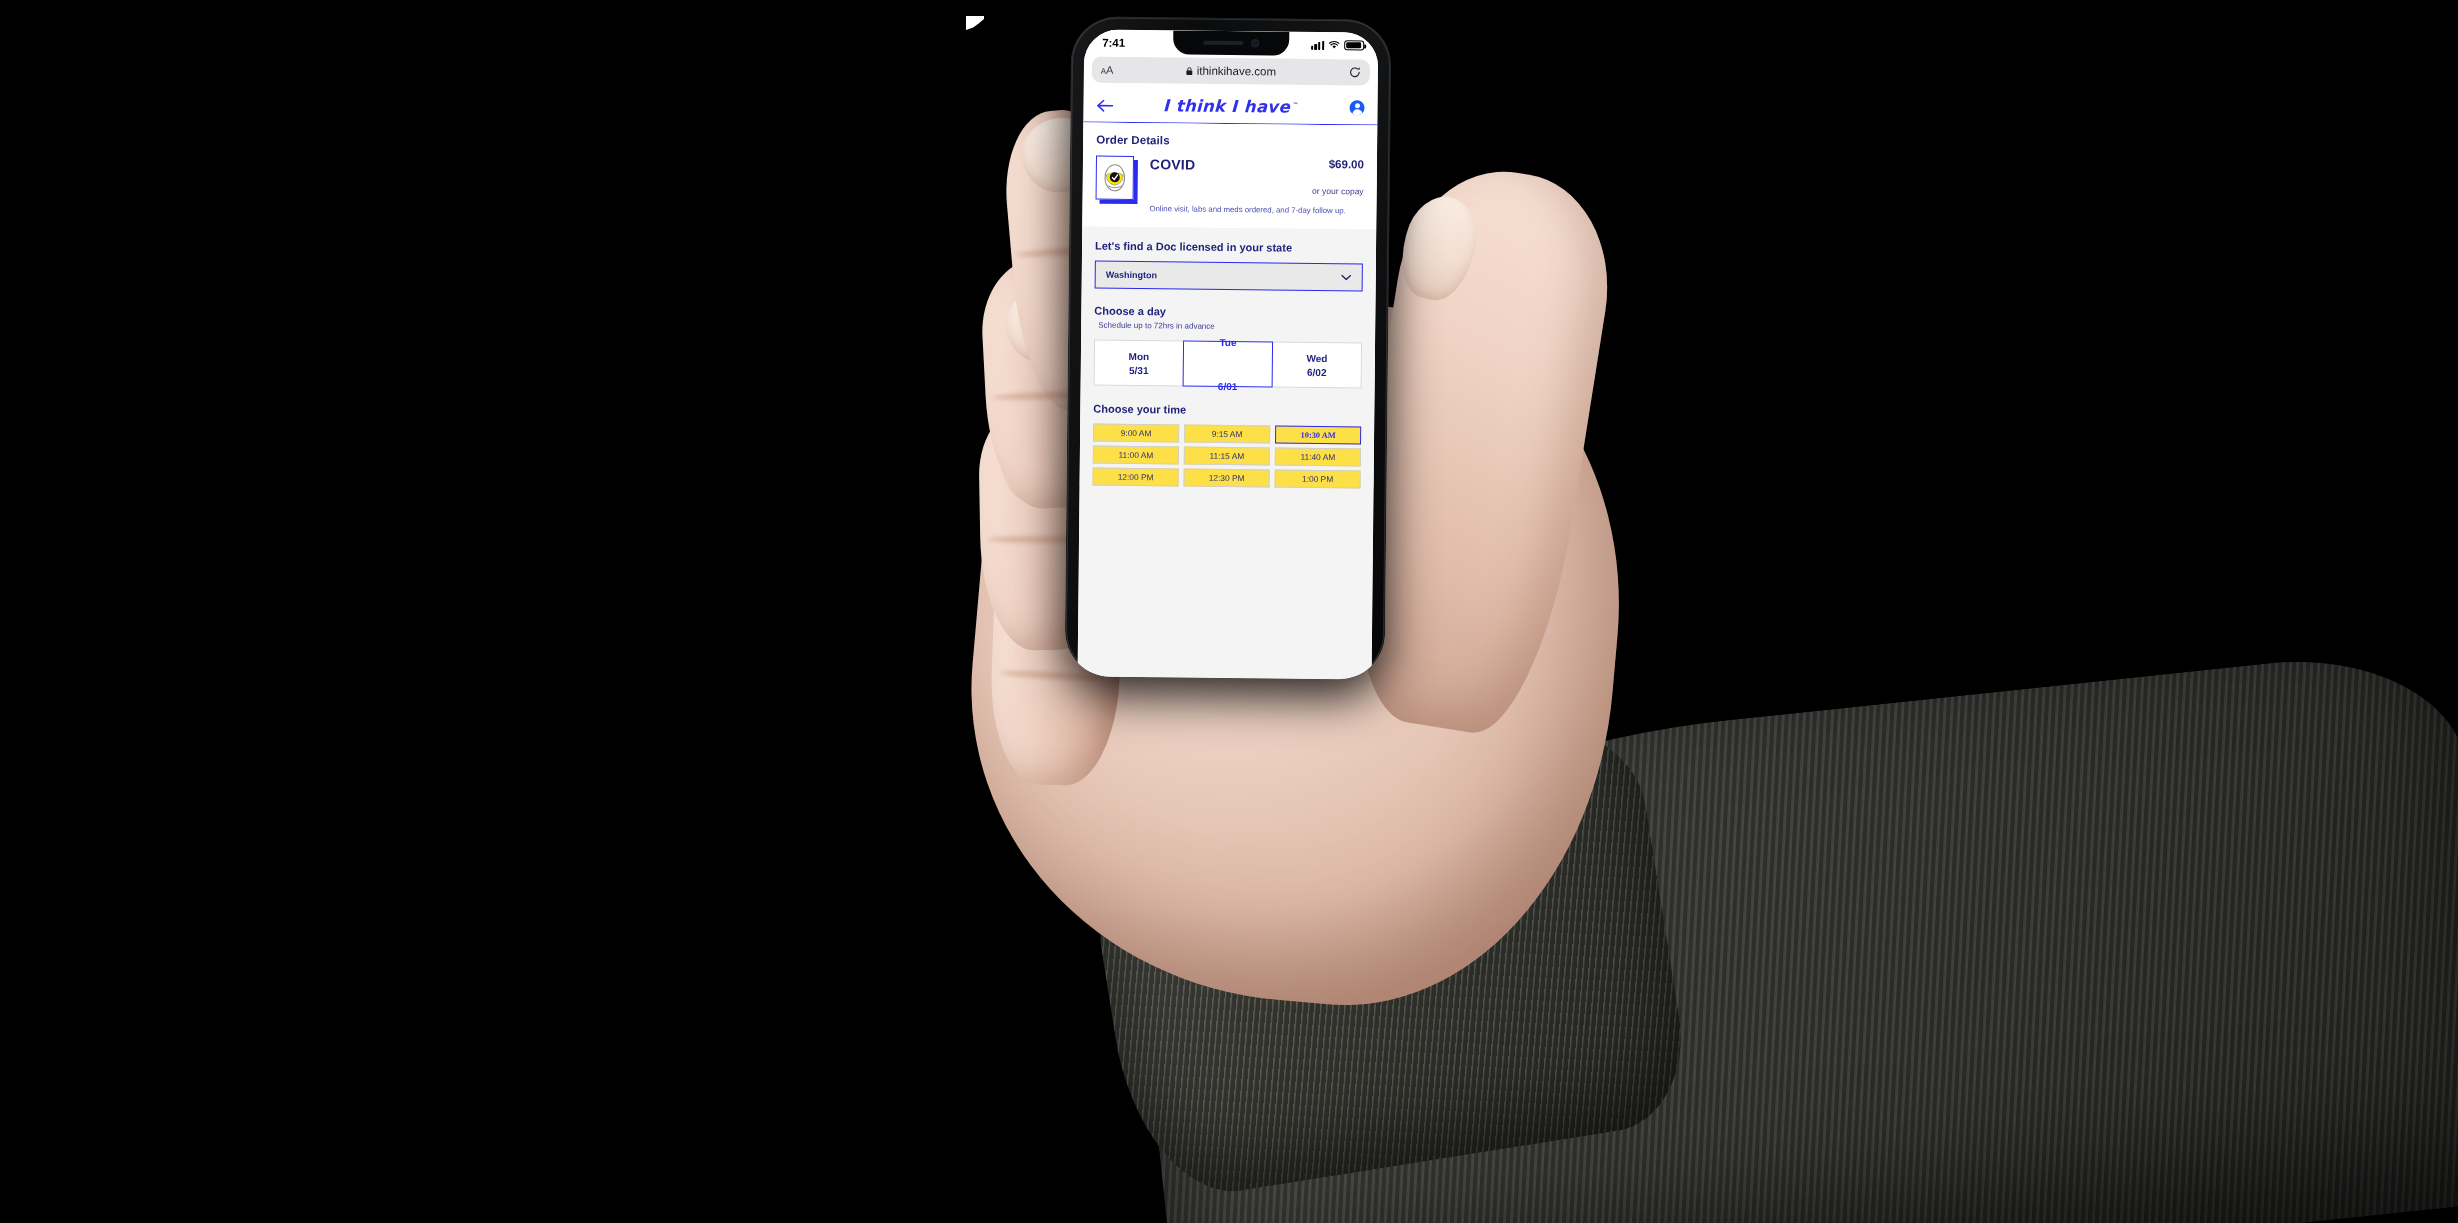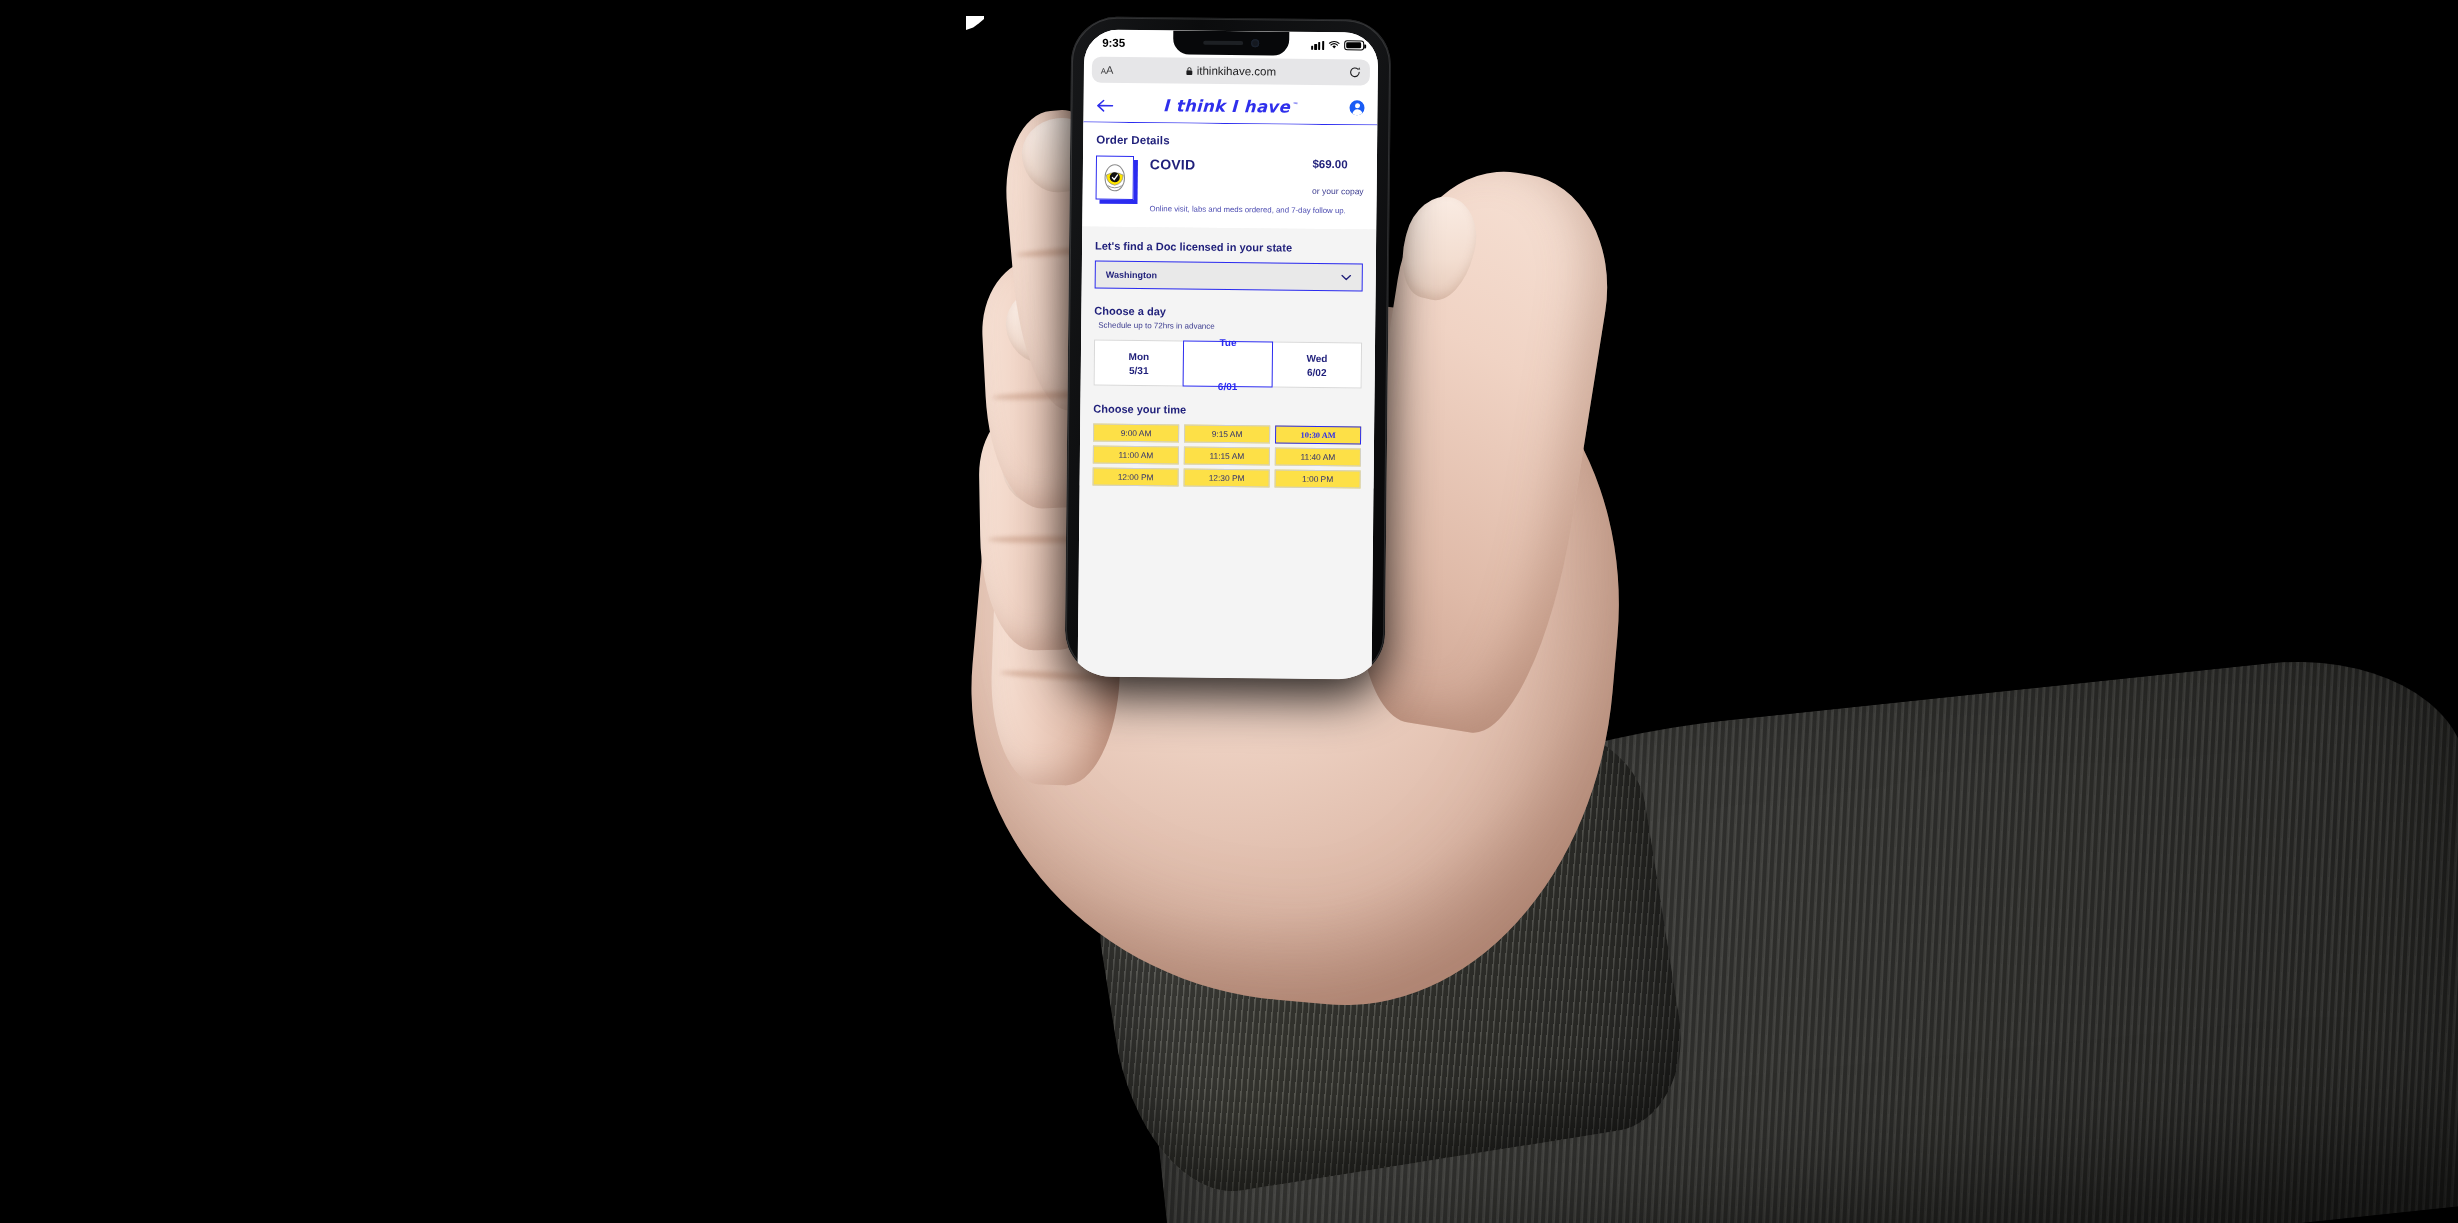--- a/index.html
+++ b/index.html
@@ -234,21 +234,21 @@
   .thumb-face {
     position:absolute; left:0; top:0; width:38px; height:44px;
     background:#fff; border:1.6px solid #2b2bf0;
     display:flex; align-items:center; justify-content:center;
   }
   .mouth-ico { width: 26px; height: 30px; }
 
   .order-info { flex: 1 1 auto; min-width: 0; }
   .order-top { display:flex; justify-content:space-between; align-items:flex-start; }
   .prod-name { font-size: 14px; font-weight:bold; color:#1f1f7a; letter-spacing:0.2px; }
-  .price-col { text-align:left; }
+  .price-col { text-align:right; }
   .price { font-size: 11.5px; font-weight:bold; color:#1f1f7a; }
   .copay { font-size: 8.5px; color:#3b3b8f; margin-top:16px; }
   .prod-desc { font-size: 7.8px; color:#4a4ab0; line-height:1.45; margin-top: 9px; }
 
   .section-gray { background:#f4f4f4; padding: 13px 13px 0; }
   .label-strong { font-size: 11px; font-weight:bold; color:#1f1f7a; }
 
   .select-box {
     margin-top: 9px; height: 28px;
     background:#e9e9e9; border:1.4px solid #2b2bf0;
@@ -323,21 +323,21 @@
     <div class="phone-edge"></div>
 
     <div class="screen">
 
       <div class="notch">
         <div class="speaker"></div>
         <div class="cam"></div>
       </div>
 
       <div class="statusbar">
-        <span>9:35</span>
+        <span>7:41</span>
         <span class="status-right">
           <span class="bars">
             <i></i>
               <i></i>
               <i></i>
               <i></i>
           </span>
           <svg class="wifi" viewBox="0 0 16 12">
             <path d="M8 10.4 L5.6 7.7 a3.6 3.6 0 0 1 4.8 0 Z" fill="#000"></path>
             <path d="M3.6 5.9 a6.6 6.6 0 0 1 8.8 0" stroke="#000" stroke-width="1.5" fill="none" stroke-linecap="round"></path>

